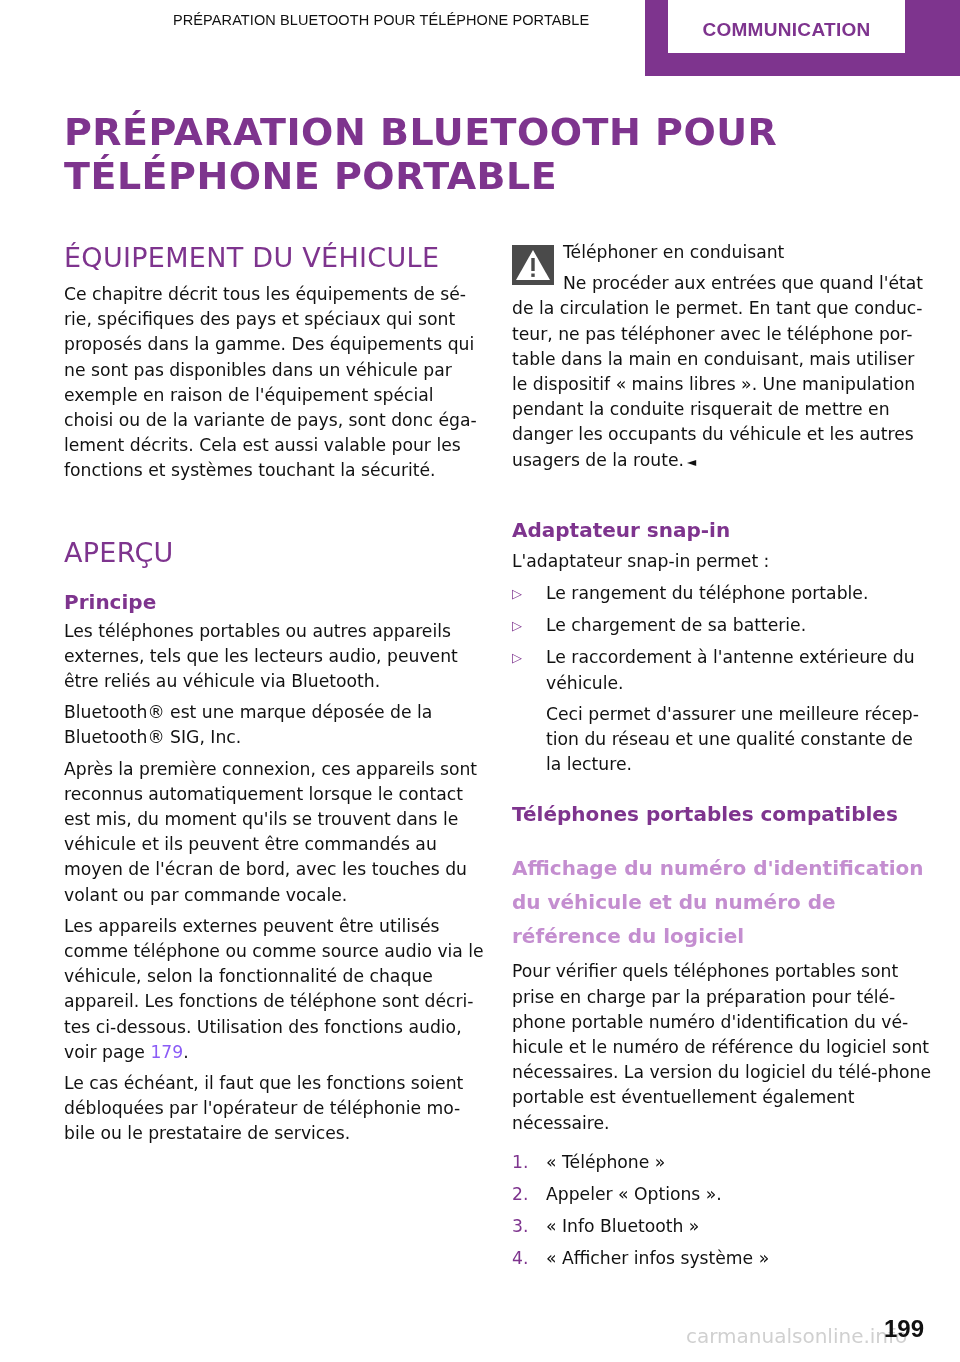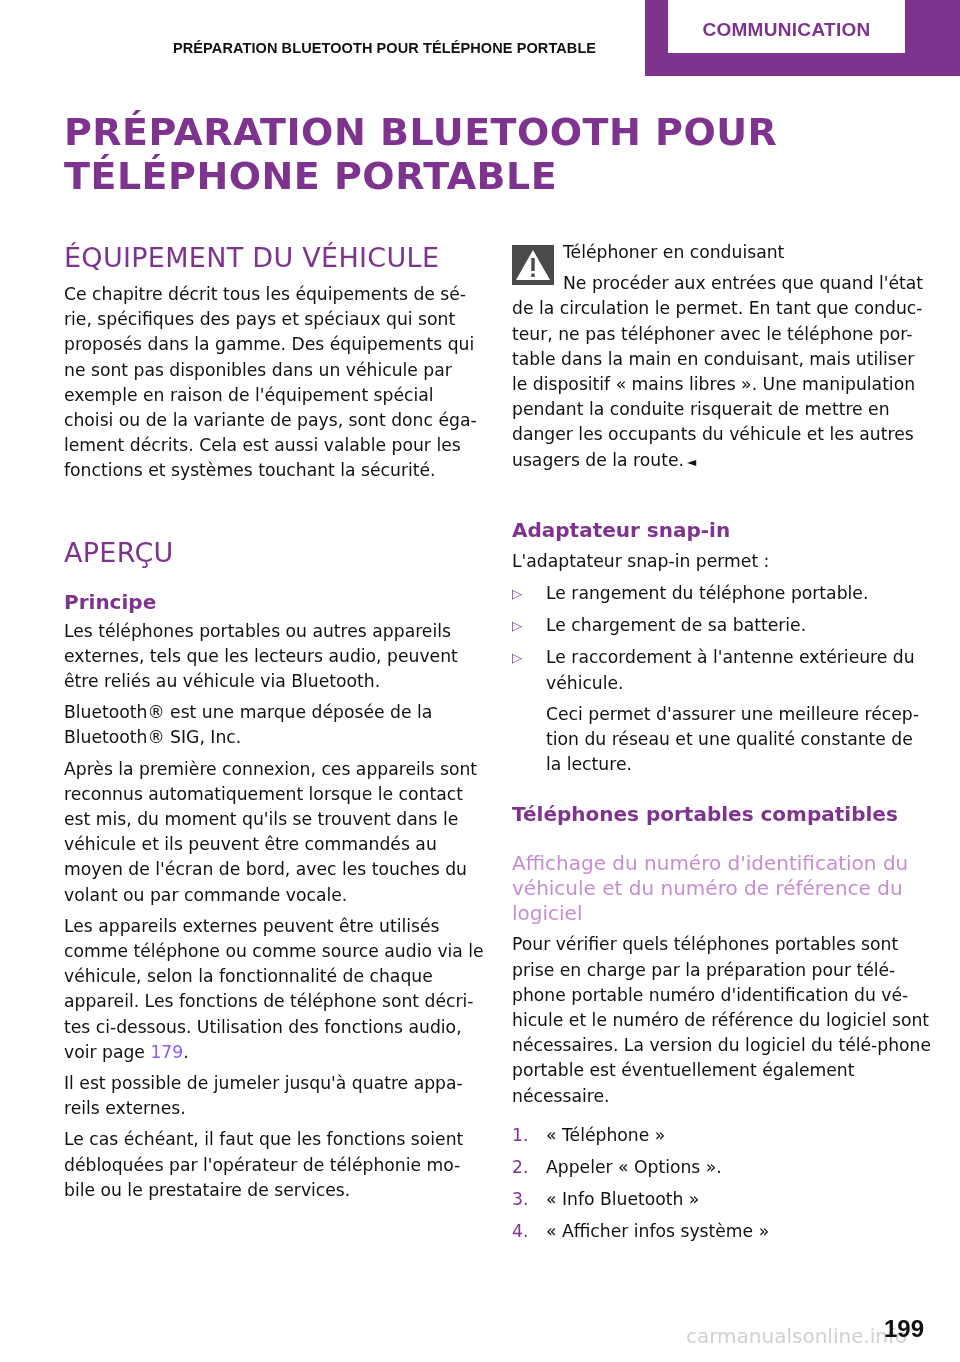--- a/index.html
+++ b/index.html
@@ -2,22 +2,22 @@
 <html><head>
   <meta charset="utf-8">
   <style>
     html, body { margin: 0; padding: 0; }
     body {
       width: 960px; height: 1362px; position: relative; overflow: hidden;
       background: #ffffff; color: #111111;
       font-family: "DejaVu Sans", sans-serif;
     }
     .running-head {
-      position: absolute; left: 173px; top: 40px;
-      font-family: "Liberation Sans", sans-serif; font-weight: bold;
+      position: absolute; left: 173px; top: 12px;
+      font-family: "Liberation Sans", sans-serif; font-weight: normal;
       font-size: 14.5px; letter-spacing: 0.1px; color: #111;
       white-space: nowrap;
     }
     .tab-frame {
       position: absolute; left: 645px; top: 0; width: 297px; height: 76px;
       background: #7e348e;
       padding-left: 45px;
     }
     .tab-inner {
       position: absolute; left: 23px; top: 0; width: 237px; height: 53px;
@@ -40,22 +40,22 @@
     .col-right { left: 512px; top: 240px; }
     h2.sec {
       margin: 0; font-weight: normal; color: #7e348e;
       font-size: 27px; line-height: 36px; letter-spacing: 0.3px;
     }
     h3.sub {
       margin: 0; font-weight: bold; color: #7e348e;
       font-size: 20px; line-height: 26px;
     }
     h4.sub2 {
-      margin: 0; font-weight: normal; color: #c48ed0;
-      font-size: 20px; line-height: 25px;
+      margin: 0; font-weight: bold; color: #c48ed0;
+      font-size: 20px; line-height: 34px;
     }
     p { margin: 0; }
     .para { margin-bottom: 6px; }
     .link { color: #8b5cf6; }
     .warn-wrap { position: relative; }
     .warn-icon {
       position: absolute; left: 0; top: 5px; width: 42px; height: 40px;
       background: #4a4a4a;
     }
     .warn-title { padding-left: 51px; }
@@ -99,21 +99,20 @@
 <div class="col col-left">
   <h2 class="sec" style="margin-bottom:6px;">ÉQUIPEMENT DU VÉHICULE</h2>
   <p>Ce chapitre décrit tous les équipements de sé-rie, spécifiques des pays et spéciaux qui sont proposés dans la gamme. Des équipements qui ne sont pas disponibles dans un véhicule par exemple en raison de l'équipement spécial choisi ou de la variante de pays, sont donc éga-lement décrits. Cela est aussi valable pour les fonctions et systèmes touchant la sécurité.</p>
 
   <h2 class="sec" style="margin-top:51px; margin-bottom:18px;">APERÇU</h2>
   <h3 class="sub" style="margin-bottom:4px;">Principe</h3>
   <p class="para">Les téléphones portables ou autres appareils externes, tels que les lecteurs audio, peuvent être reliés au véhicule via Bluetooth.</p>
   <p class="para">Bluetooth® est une marque déposée de la Bluetooth® SIG, Inc.</p>
   <p class="para">Après la première connexion, ces appareils sont reconnus automatiquement lorsque le contact est mis, du moment qu'ils se trouvent dans le véhicule et ils peuvent être commandés au moyen de l'écran de bord, avec les touches du volant ou par commande vocale.</p>
   <p class="para"><span>Les appareils externes peuvent être utilisés comme téléphone ou comme source audio via le véhicule, selon la fonctionnalité de chaque appareil. Les fonctions de téléphone sont décri-tes ci-dessous. Utilisation des fonctions audio, voir page </span><span class="link">179</span><span>.</span></p>
-  <p class="para">Il est possible de jumeler jusqu'à quatre appa-reils externes.</p>
   <p class="para">Le cas échéant, il faut que les fonctions soient débloquées par l'opérateur de téléphonie mo-bile ou le prestataire de services.</p>
 </div>
 
 <div class="col col-right">
   <div class="warn-wrap">
     <div class="warn-icon">
       <svg width="42" height="40" viewBox="0 0 42 40">
         <polygon points="21,5 38,35 4,35" fill="#ffffff"></polygon>
         <rect x="19.3" y="13" width="3.4" height="13" fill="#4a4a4a"></rect>
         <rect x="19.3" y="28.5" width="3.4" height="3.4" fill="#4a4a4a"></rect>

